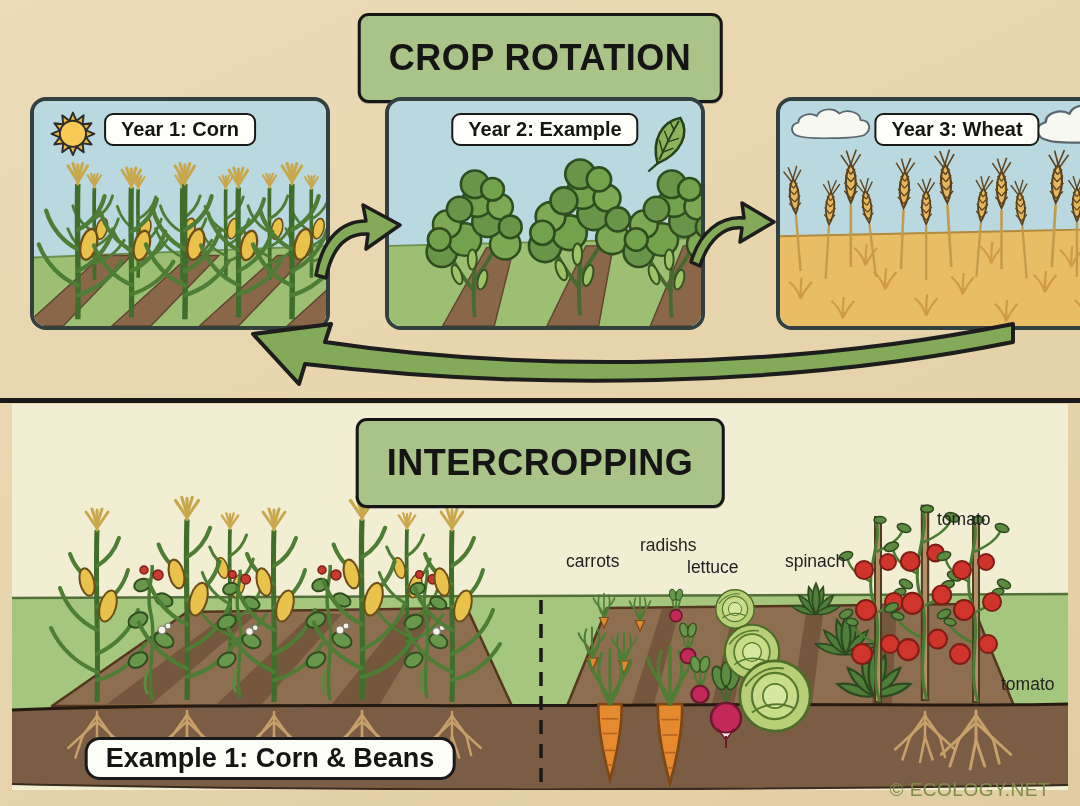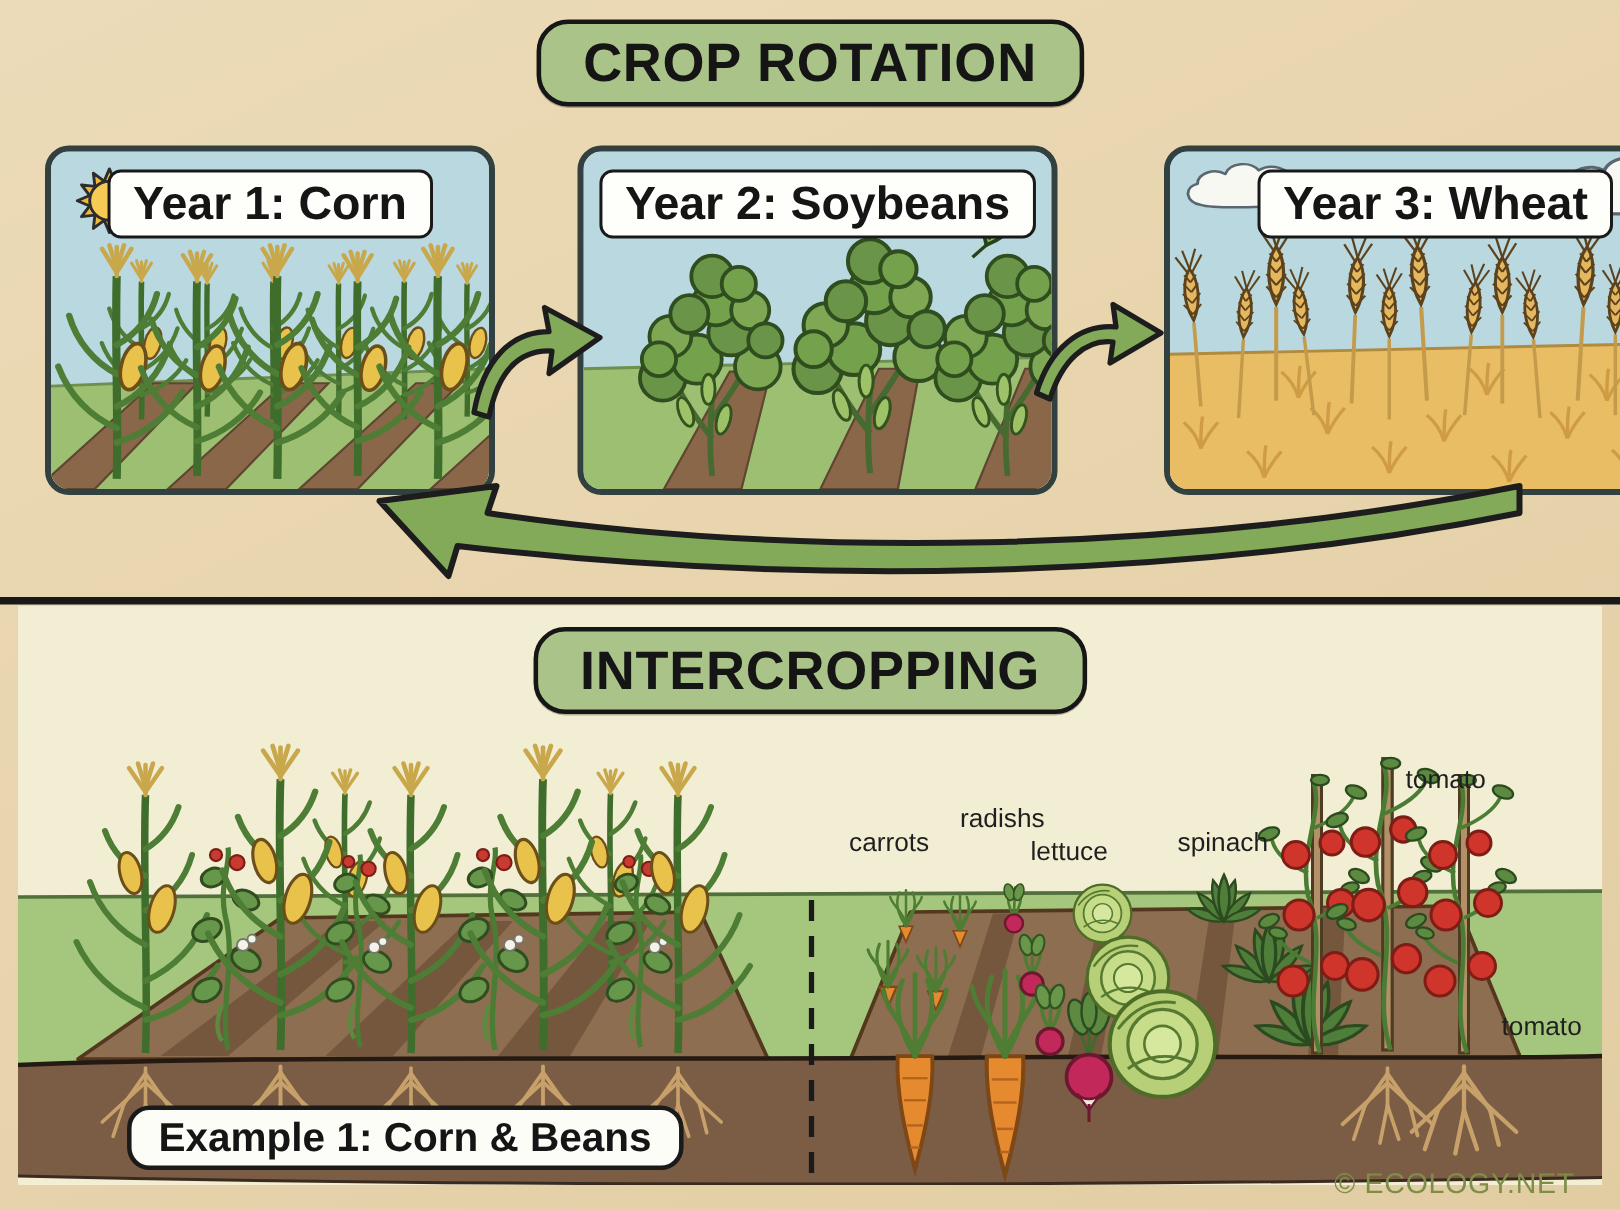--- a/index.html
+++ b/index.html
@@ -4,33 +4,33 @@
 <style>
   html,body{margin:0;padding:0;}
   body{width:1080px;height:806px;overflow:hidden;}
   .stage{
     position:relative;width:1080px;height:806px;overflow:hidden;
     background:linear-gradient(155deg,#ecdbb8 0%,#e8d5ae 45%,#e2cda3 100%);
     font-family:"Liberation Sans", sans-serif;color:#151515;
   }
   .big-title{
     position:absolute;left:50%;transform:translateX(-50%);
-    background:#a9c388;border:3.5px solid #161616;border-radius:21px;
-    padding:5px 28px;font-size:36px;font-weight:bold;letter-spacing:.5px;
+    background:#a9c388;border:3.5px solid #161616;border-radius:11px;
+    padding:21px 28px;font-size:36px;font-weight:bold;letter-spacing:.5px;
     white-space:nowrap;box-shadow:0 1px 0 rgba(0,0,0,.25);
   }
   .panel{
     position:absolute;top:97px;height:233px;border:4px solid #32403f;
     border-radius:16px;overflow:hidden;background:#b9d8df;box-sizing:border-box;
   }
   .panel svg{display:block;width:100%;height:100%;}
   .panel-label{
     position:absolute;top:12px;left:50%;transform:translateX(-50%);
     background:#fefefa;border:2.5px solid #191919;border-radius:9px;
-    padding:3px 15px;font-size:31px;font-weight:bold;white-space:nowrap;
+    padding:3px 15px;font-size:20px;font-weight:bold;white-space:nowrap;
   }
   .arrow-svg{position:absolute;overflow:visible;}
   .divider{position:absolute;left:0;top:398px;width:1080px;height:5px;background:#191919;}
   .garden-svg{position:absolute;left:12px;top:404px;}
   .example-label{
     position:absolute;transform:translateX(-50%);
     background:#fdfdf8;border:3px solid #1a1a1a;border-radius:15px;
     padding:3px 18px;font-size:27px;font-weight:bold;white-space:nowrap;
   }
   .plant-label{position:absolute;font-size:17.5px;font-weight:normal;color:#1f1f1f;white-space:nowrap;}
@@ -321,21 +321,21 @@
         <path d="M162,233 L202,150 L230,150 L215,233 Z"></path>
         <path d="M268,233 L302,150 L330,150 L322,233 Z"></path>
       </g>
       <use href="#soyBush" transform="translate(88,224) scale(1.3)"></use>
       <use href="#soyBush" transform="translate(196,222) scale(1.38)"></use>
       <use href="#soyBush" transform="translate(290,224) scale(1.3)"></use>
       <g>
         <use href="#leafShape" transform="translate(290,32) rotate(24) scale(1.05)"></use>
       </g>
     </svg>
-    <div class="panel-label">Year 2: Soybeans</div>
+    <div class="panel-label">Year 2: Example</div>
   </div>
 
   <div class="panel" style="left:776px;width:362px">
     <svg viewBox="0 0 310 233" preserveAspectRatio="none">
       <rect width="310" height="233" fill="#b9d8df"></rect>
       <path d="M0,140 L310,132 L310,233 L0,233 Z" fill="#e9bd64"></path>
       <path d="M0,140 L310,132" stroke="#b08a3e" stroke-width="2" fill="none"></path>
       <g>
         <use href="#grassTuft" transform="translate(18,205)"></use>
           <use href="#grassTuft" transform="translate(55,225)"></use>

